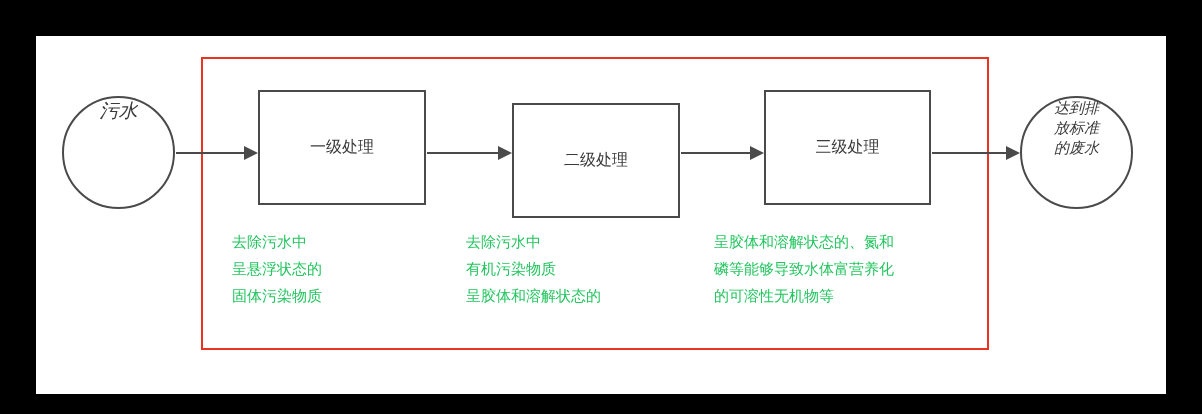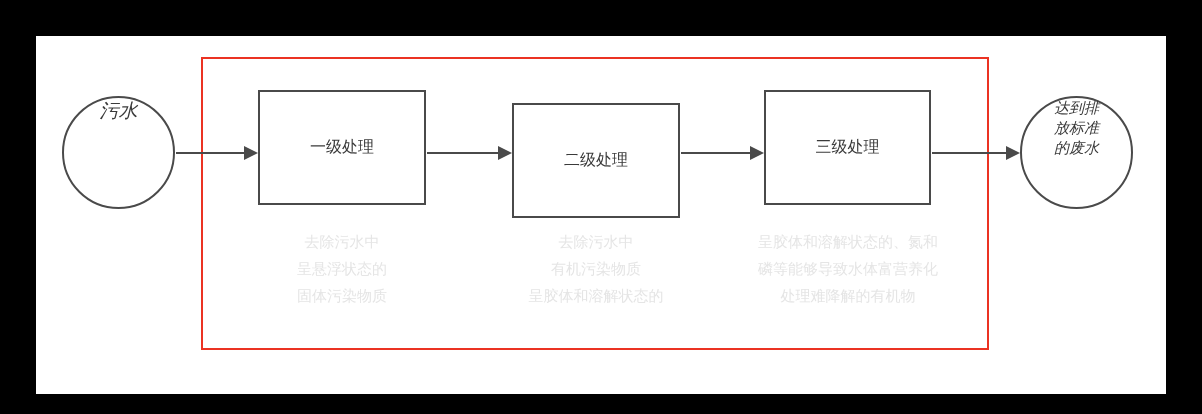--- a/index.html
+++ b/index.html
@@ -97,24 +97,23 @@
     border-bottom: 7px solid transparent;
   }
   .arrow.a1 { left: 176px; width: 82px; }
   .arrow.a2 { left: 427px; width: 85px; }
   .arrow.a3 { left: 681px; width: 83px; }
   .arrow.a4 { left: 932px; width: 88px; }
 
   .stage-desc {
     position: absolute;
     top: 228px;
-    text-align: center;
     font-size: 15px;
     line-height: 27px;
-    color: #e5e5e5;
+    color: #22c55e;
   }
   .stage-desc.d1 { left: 232px; width: 220px; }
   .stage-desc.d2 { left: 466px; width: 260px; }
   .stage-desc.d3 { left: 714px; width: 268px; }
 </style>
 </head>
 <body>
 
 <div class="stage-wrap">
   <div class="canvas"></div>
@@ -173,15 +172,15 @@
 
   <div class="stage-desc d2">
     <div>去除污水中</div>
     <div>有机污染物质</div>
     <div>呈胶体和溶解状态的</div>
   </div>
 
   <div class="stage-desc d3">
     <div>呈胶体和溶解状态的、氮和</div>
     <div>磷等能够导致水体富营养化</div>
-    <div>处理难降解的有机物</div>
+    <div>的可溶性无机物等</div>
   </div>
 </div>
 
 </body></html>

